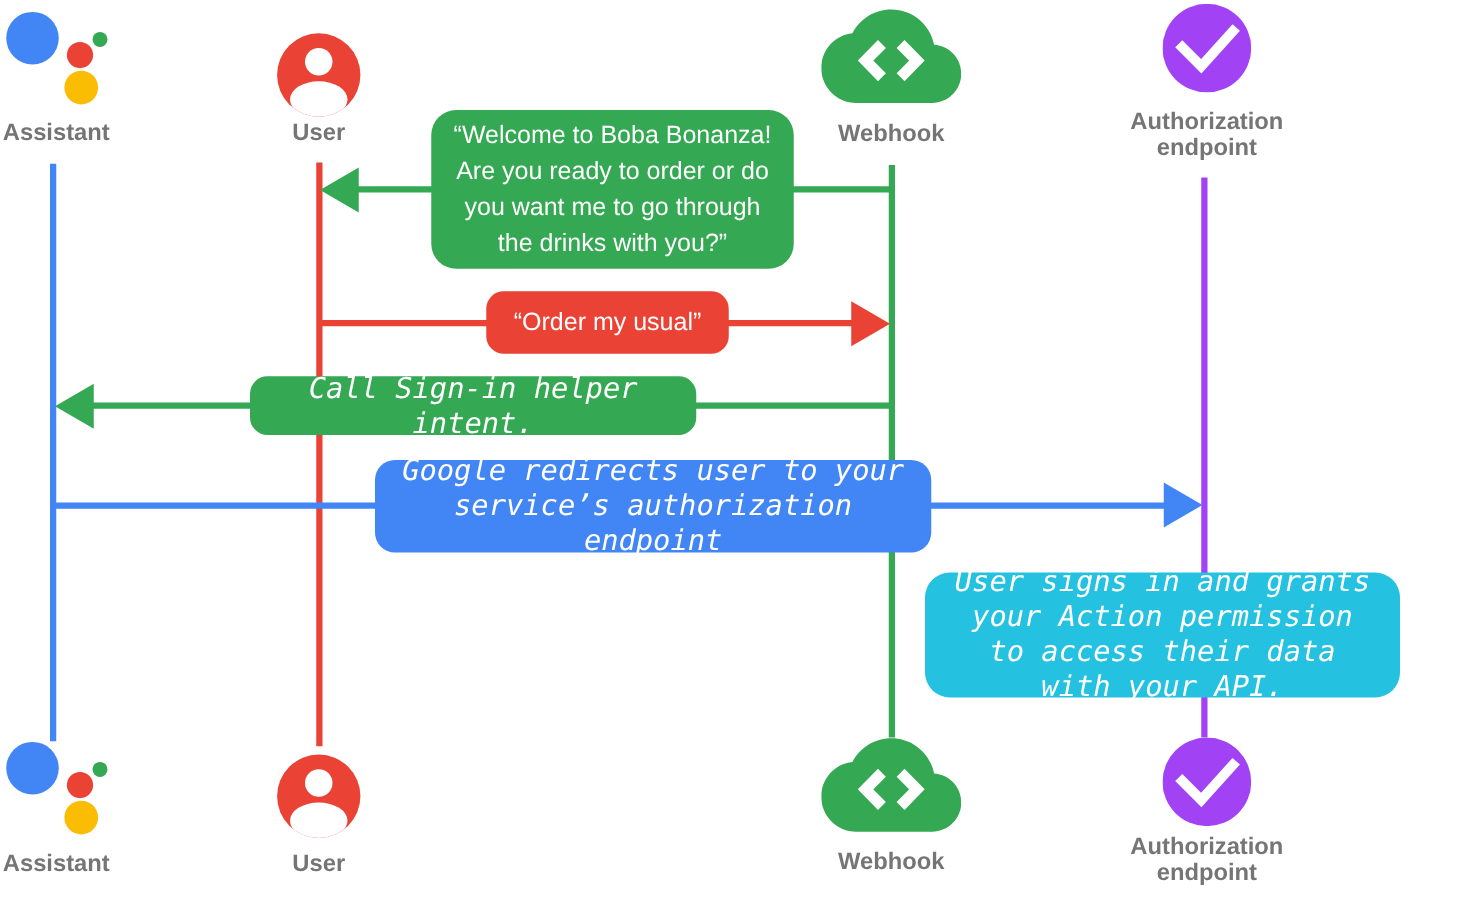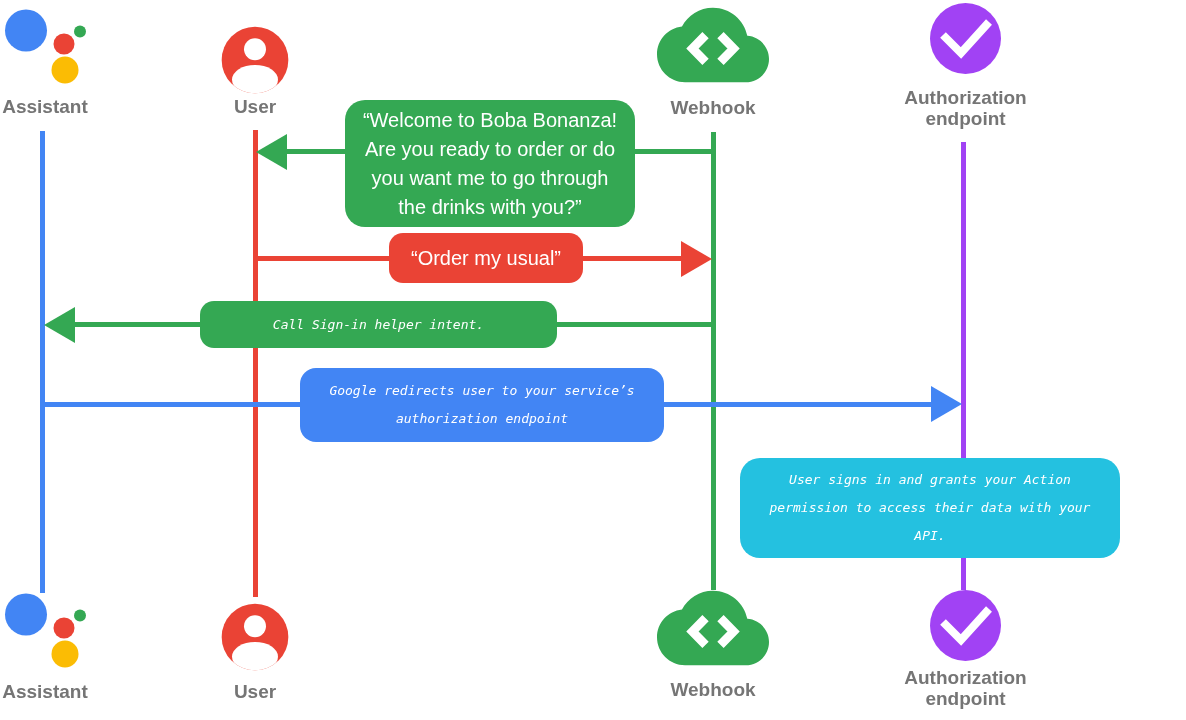--- a/index.html
+++ b/index.html
@@ -11,21 +11,21 @@
   .lifeline{position:absolute;width:5px;}
   .hline{position:absolute;height:5px;}
   .ah{position:absolute;width:0;height:0;border-top:18px solid transparent;border-bottom:18px solid transparent;}
   .ah.point-left{border-right:31px solid currentColor;}
   .ah.point-right{border-left:31px solid currentColor;}
   .msg-box{
     position:absolute;display:flex;align-items:center;justify-content:center;
     text-align:center;color:var(--message_text_white);z-index:3;
   }
   .sans-msg{font-size:20px;line-height:29px;}
-  .mono-msg{font-family:"DejaVu Sans Mono",monospace;font-style:italic;font-size:13px;line-height:28px;}
+  .mono-msg{font-family:"DejaVu Sans Mono",monospace;font-style:italic;font-size:23px;line-height:28px;}
   .actor-label{
     position:absolute;text-align:center;font-weight:bold;font-size:19px;line-height:21px;
     color:var(--label_gray);z-index:4;
   }
   .icon{position:absolute;z-index:4;}
   .z-line{z-index:1;}
   .z-arrow{z-index:2;}
   .f-blue{fill:var(--assistant_blue);}
   .f-red{fill:var(--user_red);}
   .f-green{fill:var(--webhook_green);}
@@ -58,27 +58,27 @@
 
   <div class="hline bg-red z-arrow" style="left:255px;top:256px;width:428px;"></div>
   <div class="ah point-right c-red z-arrow" style="left:681px;top:241px;"></div>
 
   <div class="hline bg-green z-arrow" style="left:73px;top:322px;width:640px;"></div>
   <div class="ah point-left c-green z-arrow" style="left:44px;top:307px;"></div>
 
   <div class="hline bg-blue z-arrow" style="left:42px;top:402px;width:891px;"></div>
   <div class="ah point-right c-blue z-arrow" style="left:931px;top:386px;"></div>
 
-  <div class="msg-box bg-green sans-msg" style="left:345px;top:88px;width:290px;height:127px;border-radius:20px;padding:0 15px;margin-top:12px;">“Welcome to Boba Bonanza! Are you ready to order or do you want me to go through the drinks with you?”</div>
+  <div class="msg-box bg-green sans-msg" style="left:345px;top:88px;width:290px;height:127px;border-radius:20px;padding:0 15px;">“Welcome to Boba Bonanza! Are you ready to order or do you want me to go through the drinks with you?”</div>
 
   <div class="msg-box bg-red sans-msg" style="left:389px;top:233px;width:194px;height:50px;border-radius:14px;padding:0 10px;text-align:center;">“Order my usual”</div>
 
   <div class="msg-box bg-green mono-msg" style="left:200px;top:301px;width:357px;height:47px;border-radius:14px;padding:0 8px;">Call Sign-in helper intent.</div>
 
-  <div class="msg-box bg-blue mono-msg" style="left:300px;top:368px;width:364px;height:74px;border-radius:16px;padding:0 8px;">Google redirects user to your service’s authorization endpoint</div>
+  <div class="msg-box bg-blue mono-msg" style="left:300px;top:368px;width:445px;height:74px;border-radius:16px;padding:0 8px;">Google redirects user to your service’s authorization endpoint</div>
 
   <div class="msg-box bg-cyan mono-msg" style="left:740px;top:458px;width:380px;height:100px;border-radius:20px;padding:0 20px;">User signs in and grants your Action permission to access their data with your API.</div>
 
   <svg class="icon" style="left:0;top:0;" width="90" height="88" viewBox="0 0 90 88">
     <circle cx="26" cy="30.5" r="21" class="f-blue"></circle>
     <circle cx="64" cy="44" r="10.5" class="f-red"></circle>
     <circle cx="80" cy="31.5" r="6" fill="var(--assistant_logo_green)"></circle>
     <circle cx="65" cy="70" r="13.5" class="f-yellow"></circle>
   </svg>
 

